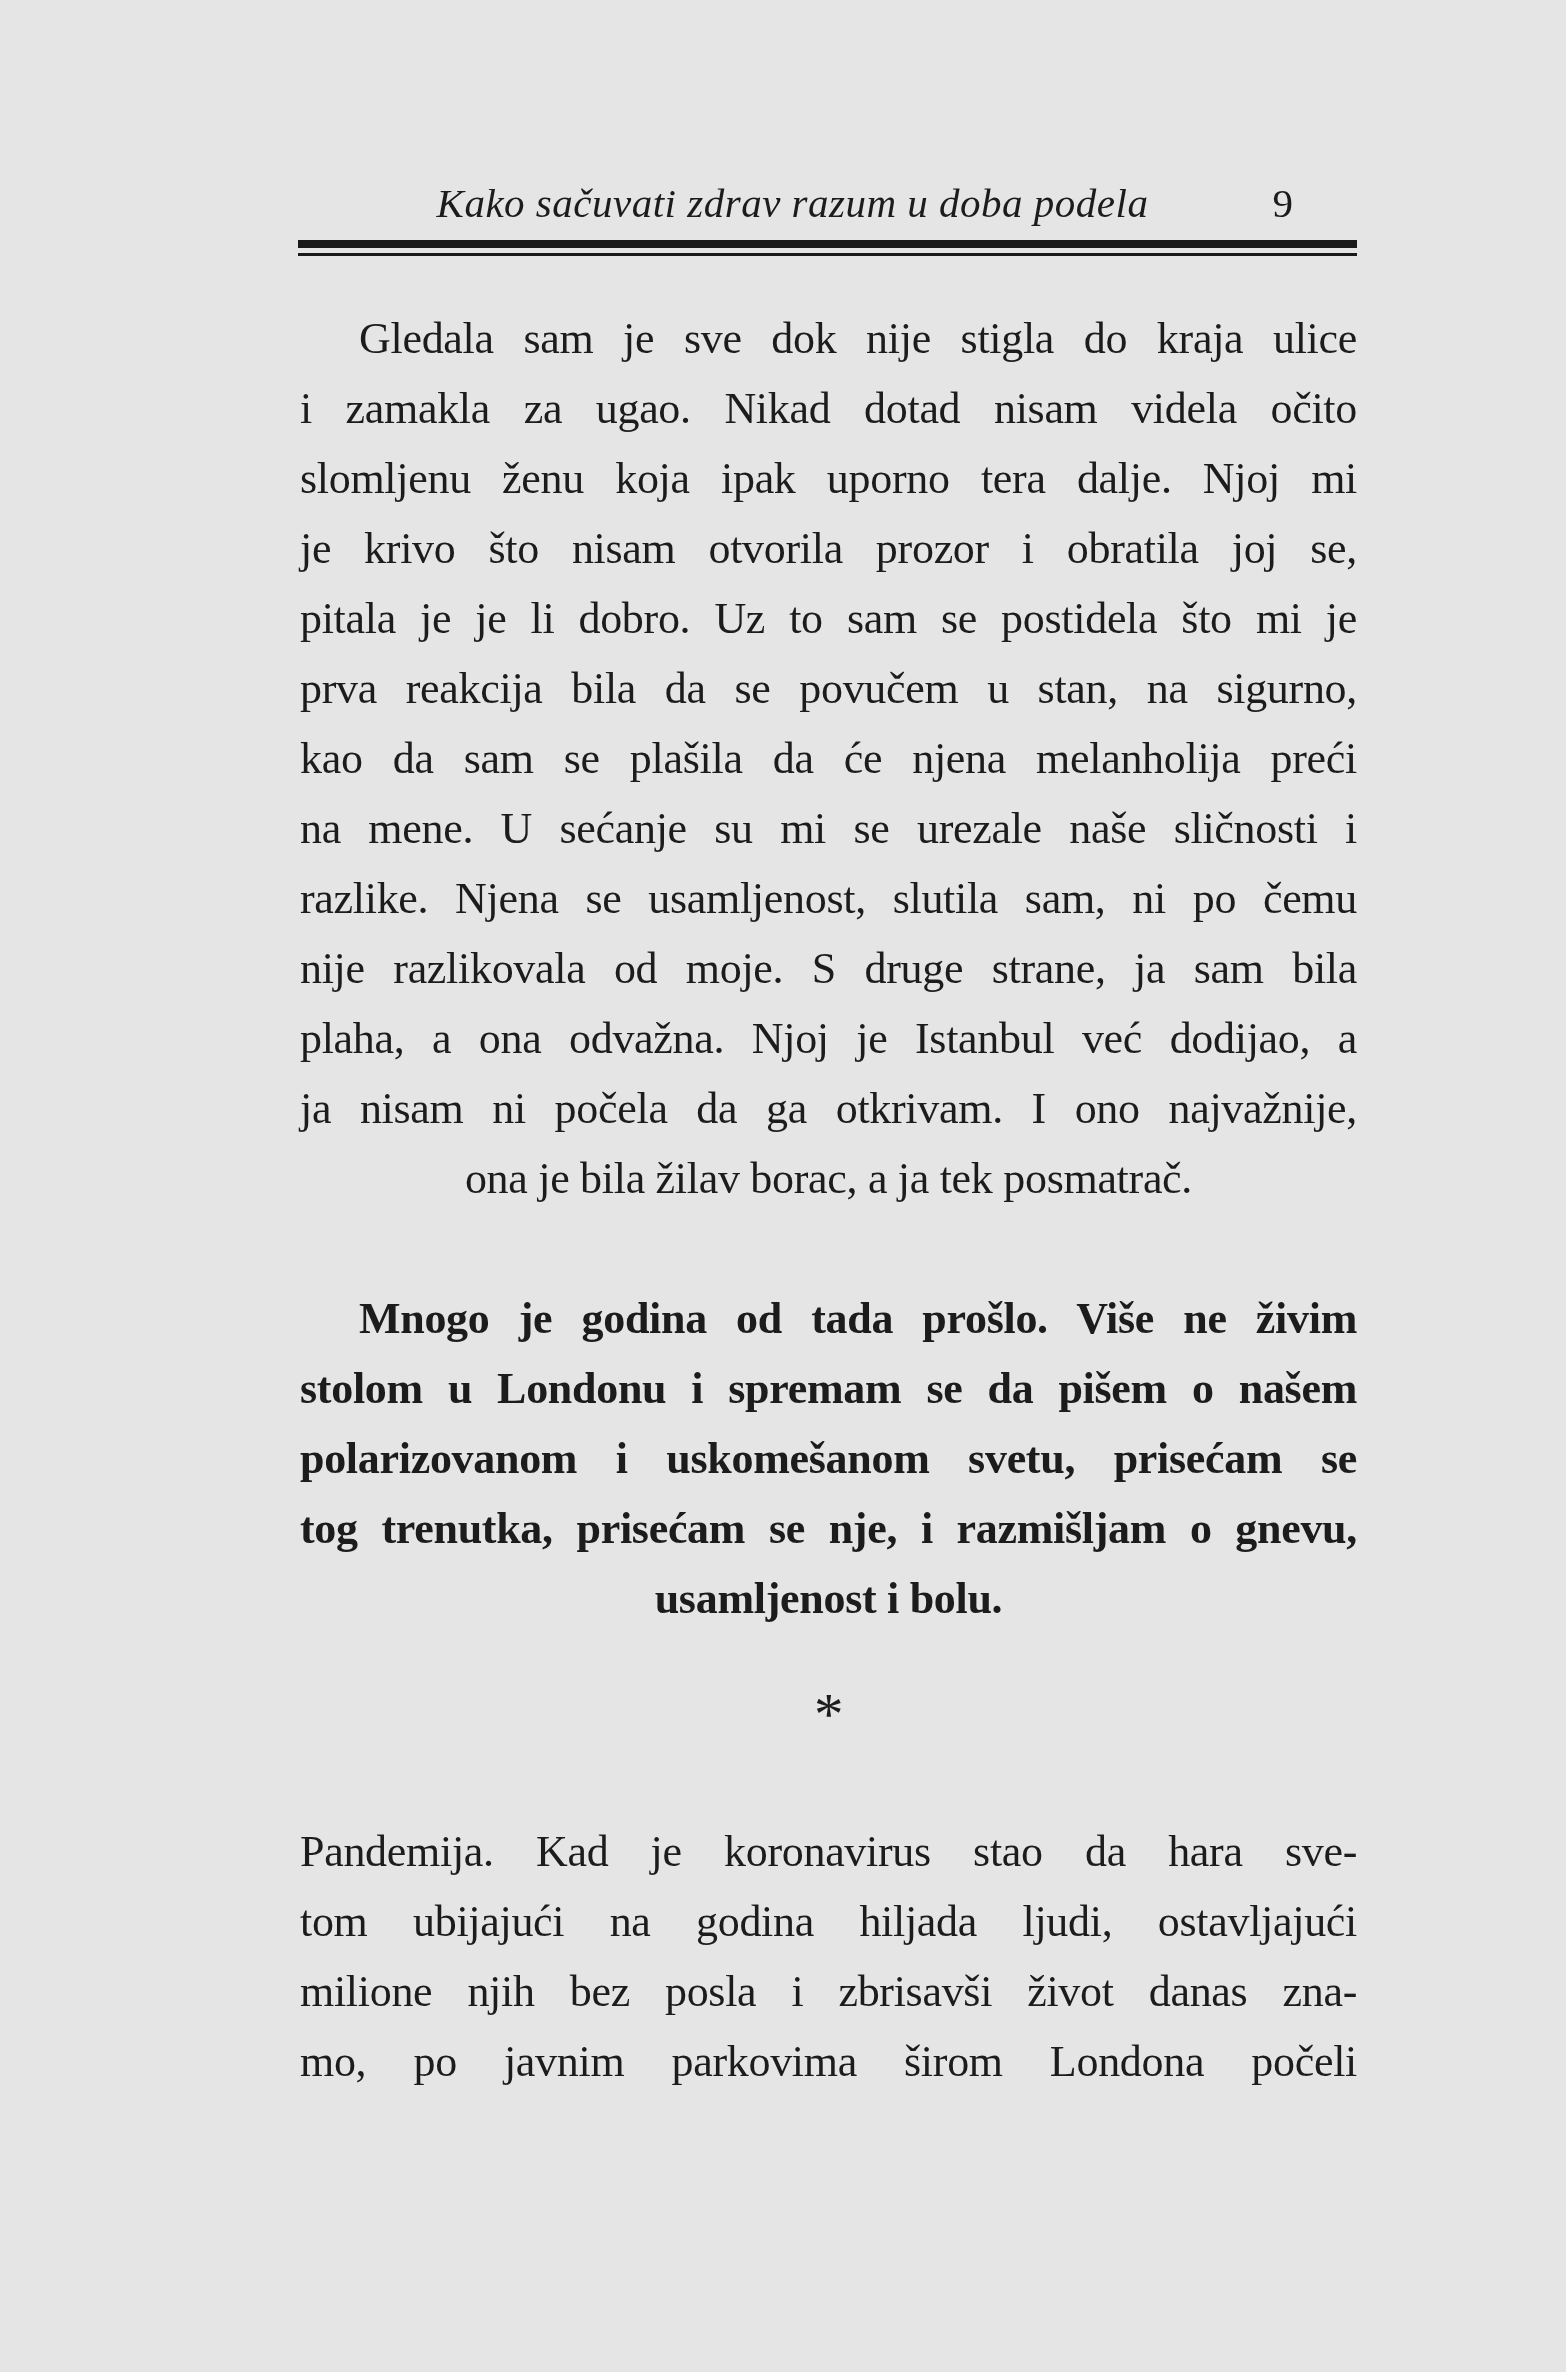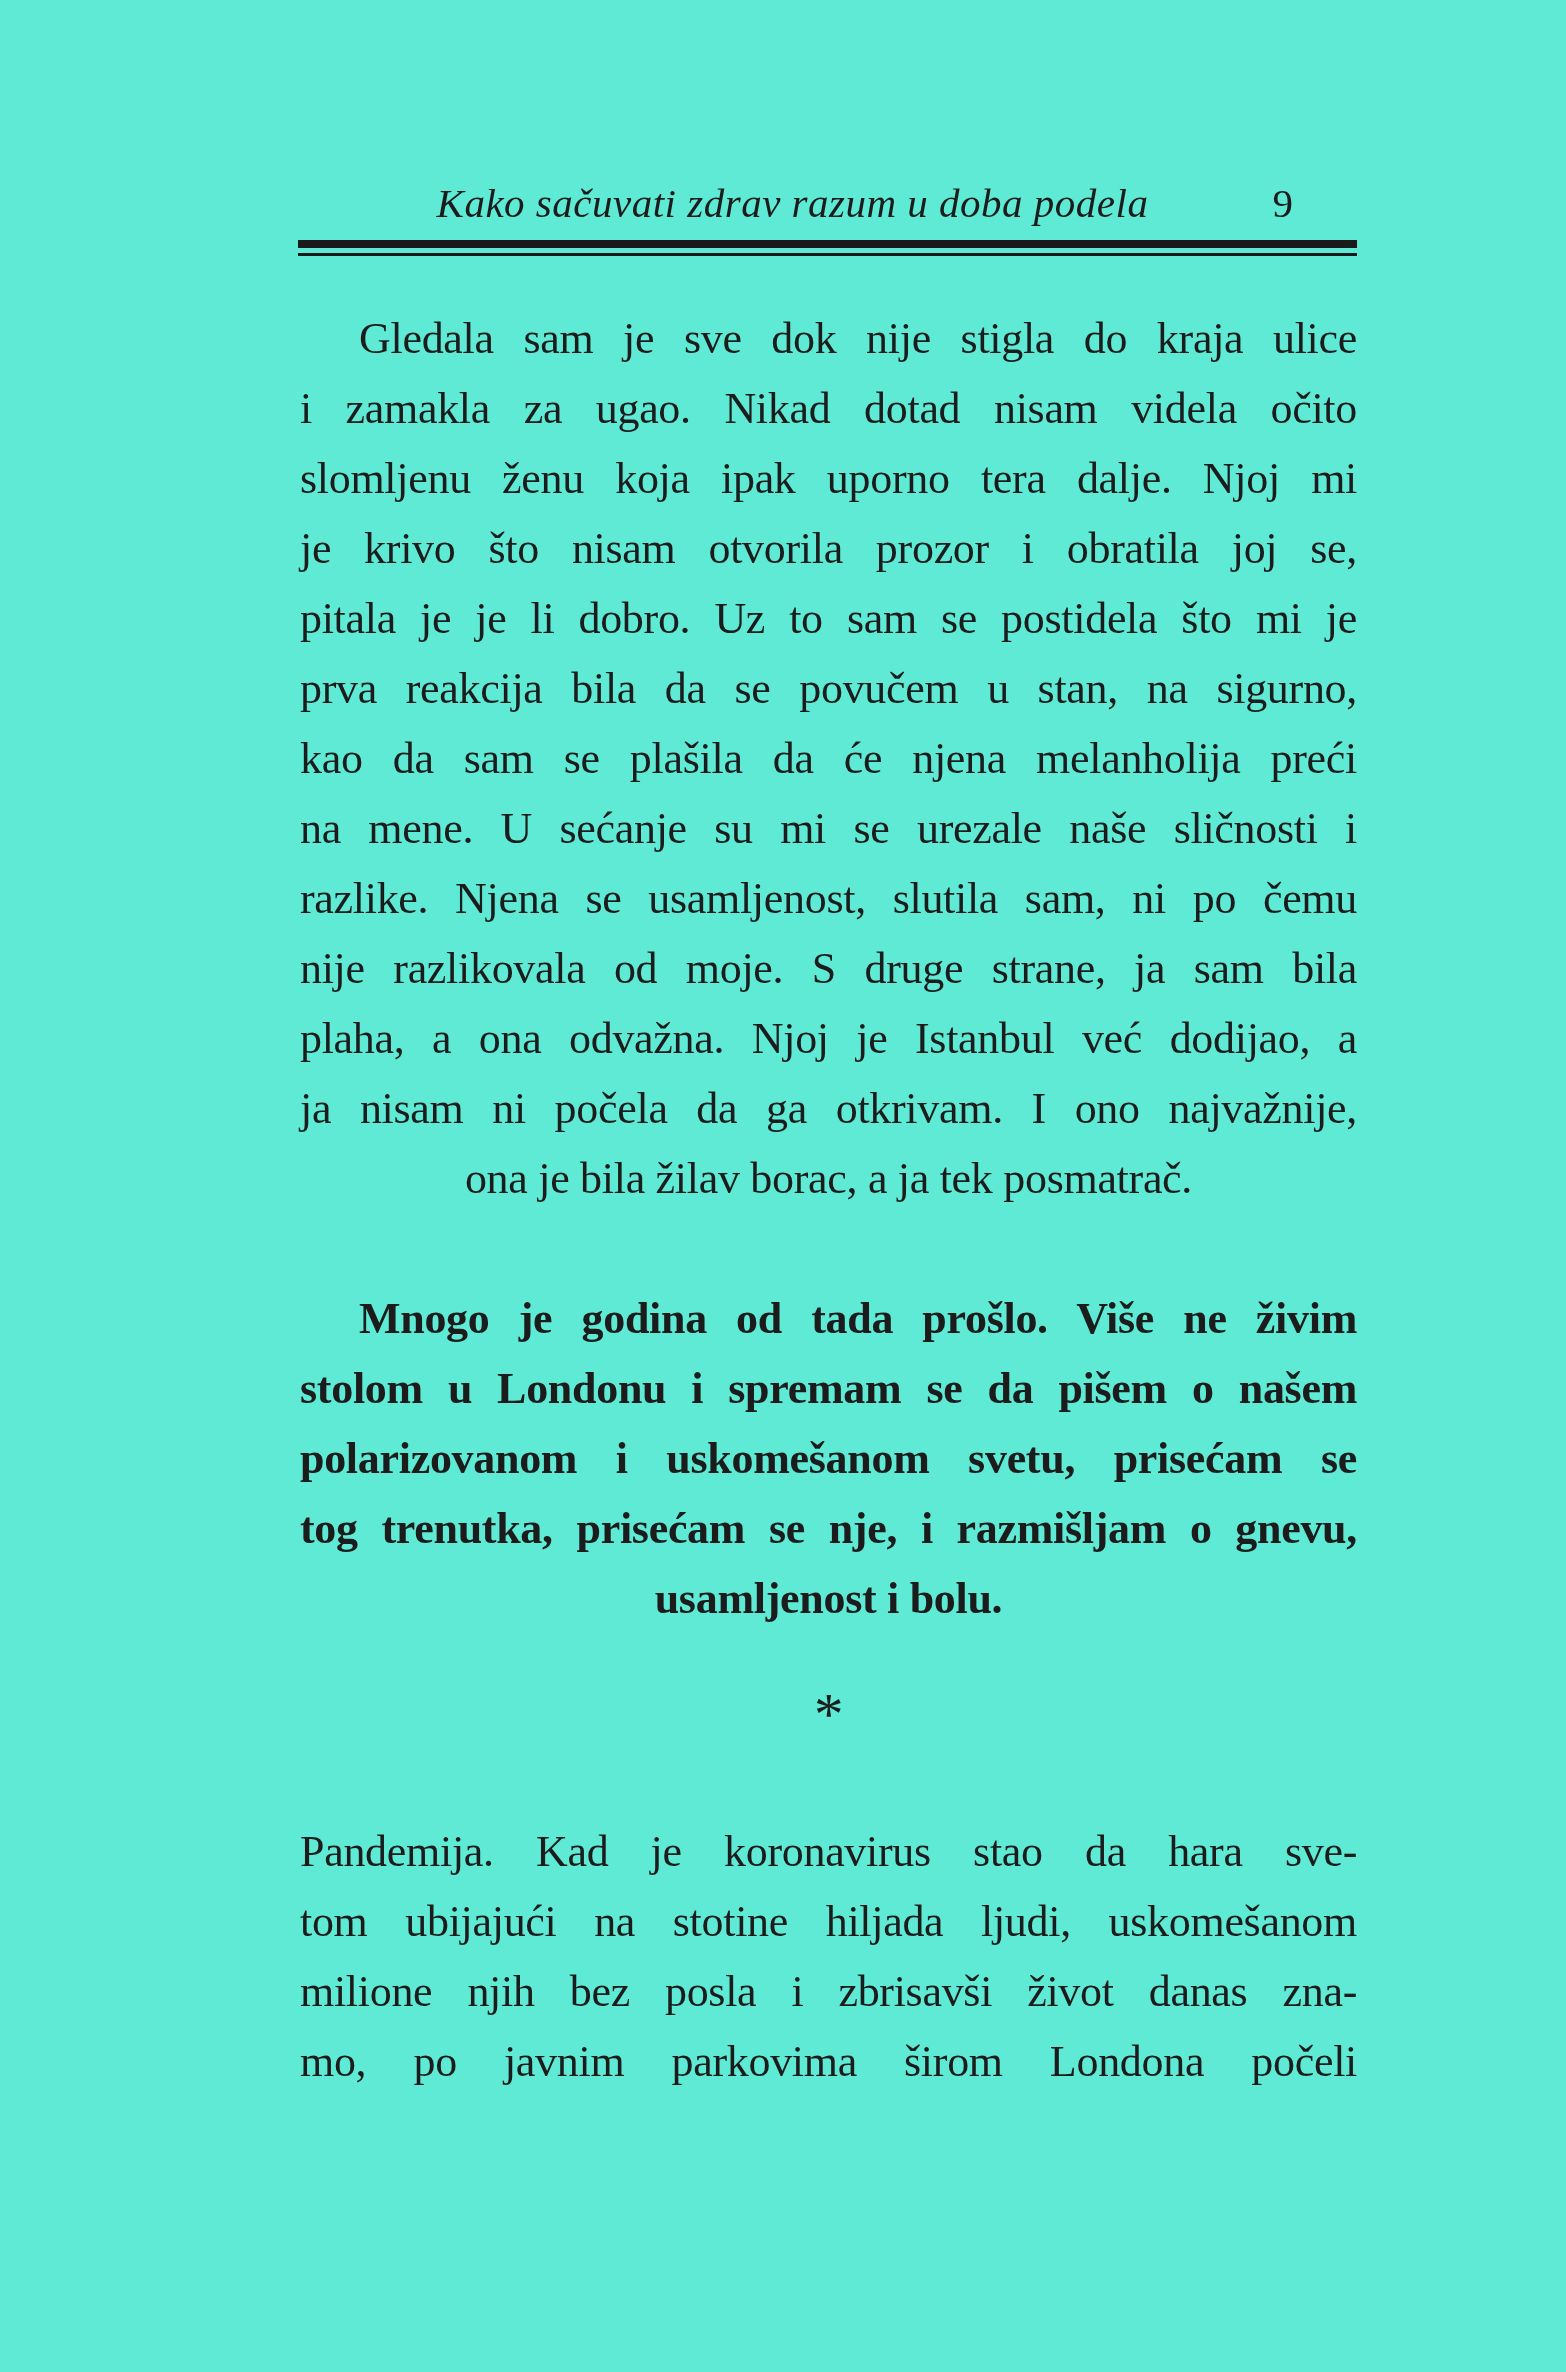--- a/index.html
+++ b/index.html
@@ -4,21 +4,21 @@
 <style>
   html, body {
     margin: 0;
     padding: 0;
     background: #ffffff;
   }
   .page {
     position: relative;
     width: 1566px;
     height: 2373px;
-    background: #5eead4;
+    background: #e5e5e5;
     color: #1c1c1c;
     font-family: "Liberation Serif", "DejaVu Serif", serif;
     overflow: hidden;
   }
   
   .running-head {
     position: absolute;
     left: 300px;
     top: 172px;
     width: 1057px;
@@ -129,20 +129,20 @@
       <div class="paragraph">
         <div class="line indent">Mnogo je godina od tada prošlo. Više ne živim</div>
         <div class="line">stolom u Londonu i spremam se da pišem o našem</div>
         <div class="line">polarizovanom i uskomešanom svetu, prisećam se</div>
         <div class="line">tog trenutka, prisećam se nje, i razmišljam o gnevu,</div>
         <div class="line no-just">usamljenost i bolu.</div>
       </div>
       <div class="separator">*</div>
       <div class="paragraph">
         <div class="line">Pandemija. Kad je koronavirus stao da hara sve-</div>
-        <div class="line">tom ubijajući na stotine hiljada ljudi, uskomešanom</div>
+        <div class="line">tom ubijajući na godina hiljada ljudi, ostavljajući</div>
         <div class="line">milione njih bez posla i zbrisavši život danas zna-</div>
         <div class="line">mo, po javnim parkovima širom Londona počeli</div>
       </div>
     </main>
 
 </div>
 
 
 </body></html>

